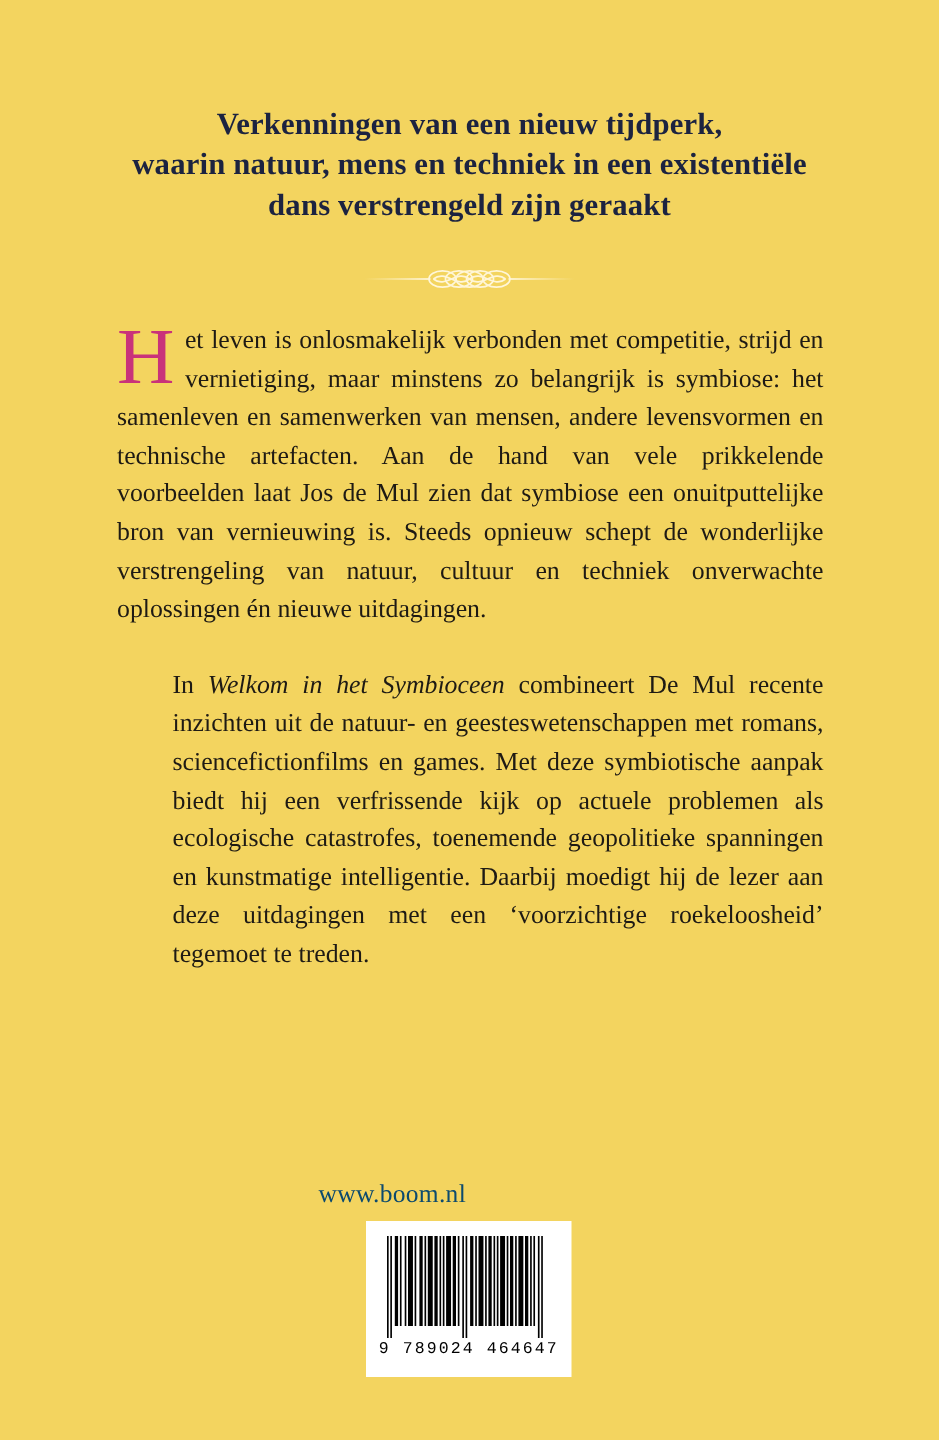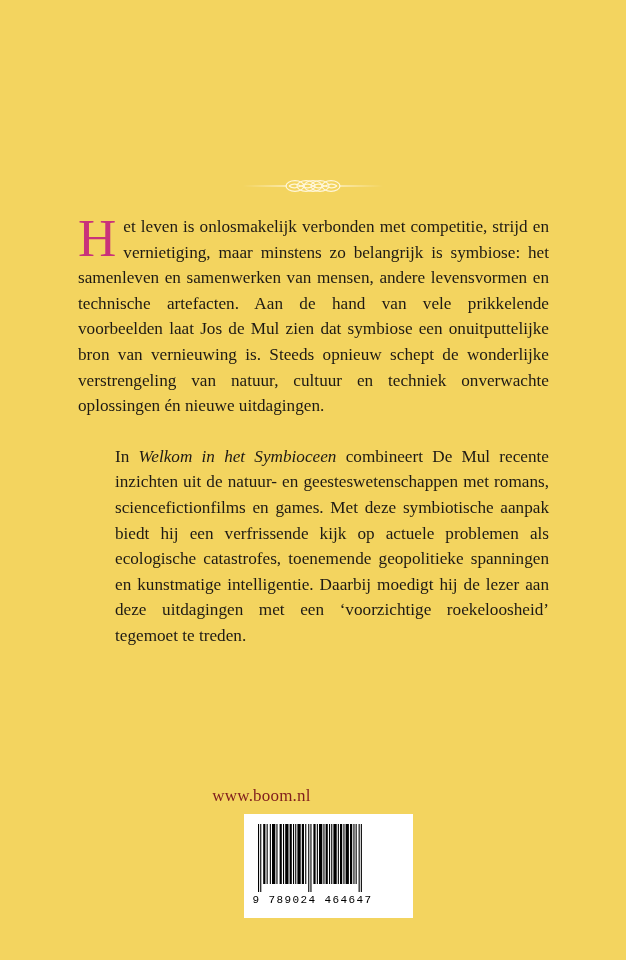--- a/index.html
+++ b/index.html
@@ -74,33 +74,32 @@
   }
   .book-title { font-style: italic; }
 
   
   .site-url {
     position: absolute;
     left: 0;
     top: 786px;
     width: 523px;
     text-align: center;
-    color: #7f1d1d;
+    color: #0c4a6e;
     font-size: 17px;
     letter-spacing: 0.2px;
   }
 
   .barcode-box {
     position: absolute;
     left: 244px;
     top: 814px;
     width: 137px;
     height: 104px;
     background: #ffffff;
-    padding-left: 32px;
   }
   .barcode-inner {
     position: absolute;
     left: 14px;
     top: 10px;
     width: 110px;
     height: 68px;
   }
   .barcode-inner svg { display: block; }
   .barcode-digits {
@@ -114,20 +113,25 @@
     letter-spacing: 1.4px;
     color: #000;
     white-space: nowrap;
   }
 </style>
 </head>
 <body>
 
 <div class="cover">
 
+  <div class="tagline">
+    <span class="tline">Verkenningen van een nieuw tijdperk,</span>
+    <span class="tline">waarin natuur, mens en techniek in een existentiële</span>
+    <span class="tline">dans verstrengeld zijn geraakt</span>
+  </div>
 
   <div class="ornament">
     <svg width="140" height="22" viewBox="0 0 140 22" fill="none" xmlns="http://www.w3.org/2000/svg">
       <defs>
         <linearGradient id="fadeL" x1="0" y1="0" x2="1" y2="0">
           <stop offset="0" stop-color="#FFF6D8" stop-opacity="0"></stop>
           <stop offset="1" stop-color="#FFF6D8" stop-opacity="1"></stop>
         </linearGradient>
         <linearGradient id="fadeR" x1="0" y1="0" x2="1" y2="0">
           <stop offset="0" stop-color="#FFF6D8" stop-opacity="1"></stop>

